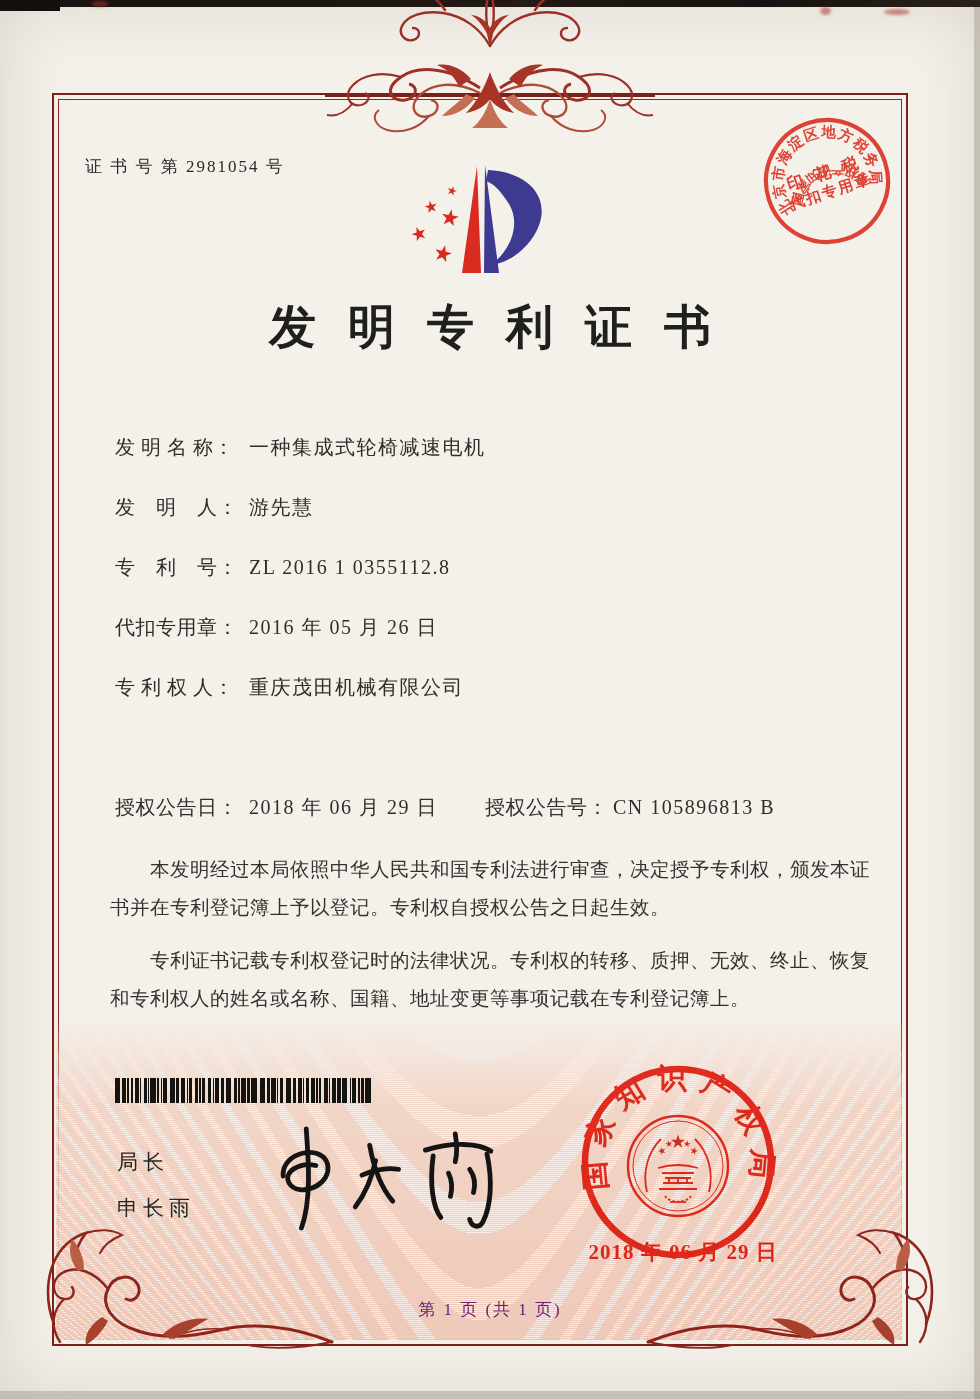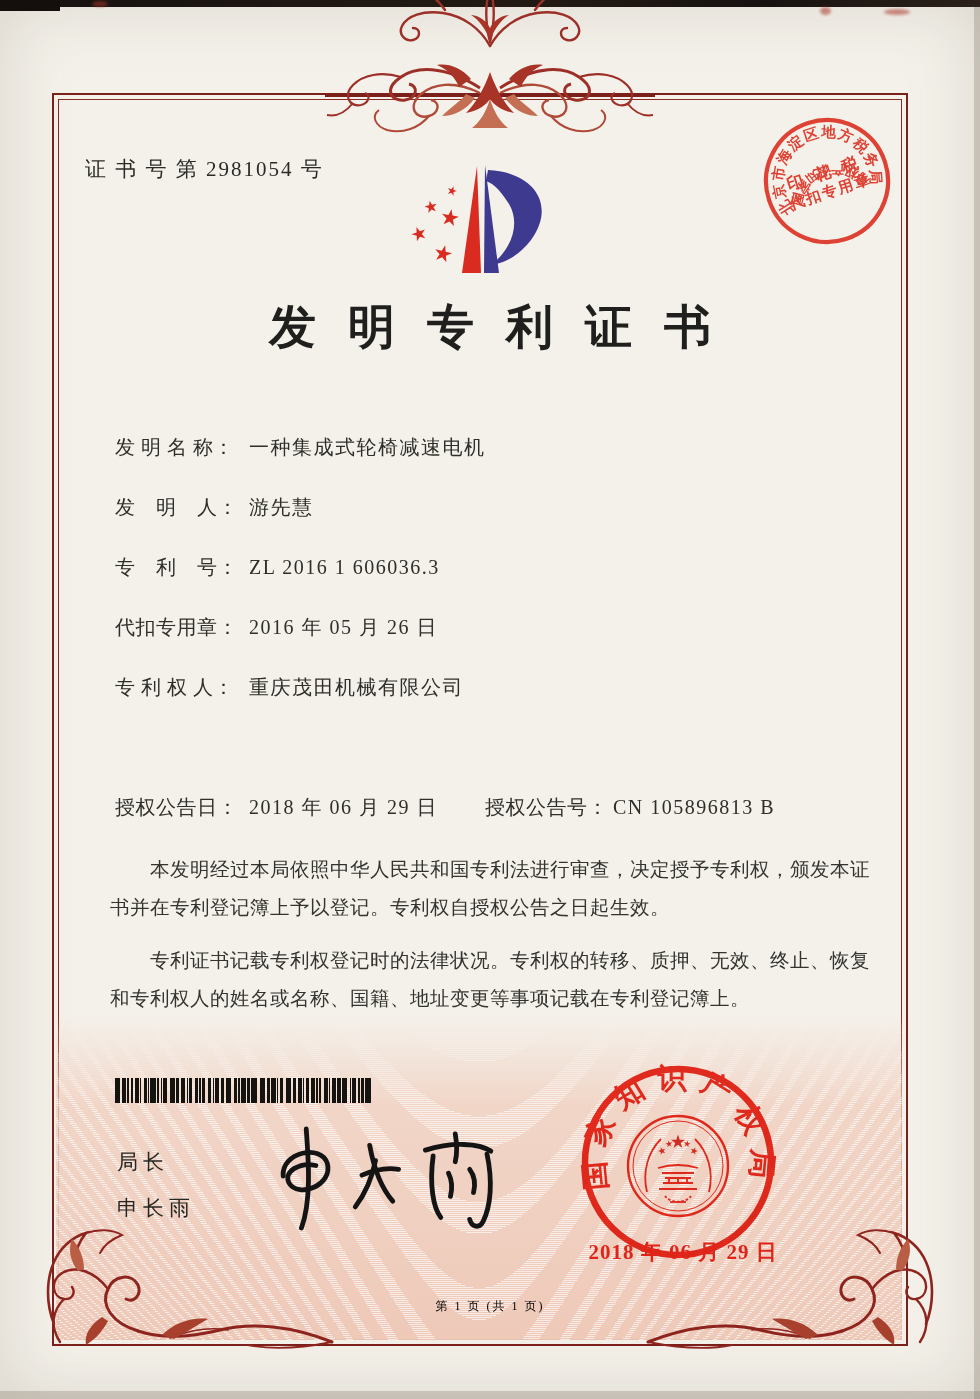--- a/index.html
+++ b/index.html
@@ -20,40 +20,40 @@
   .border-outer{left:52px;top:93px;width:852px;height:1249px;border:2.5px solid #7c201c;}
   .border-inner{position:absolute;left:4px;top:4px;right:4px;bottom:4px;border:1px solid #8a2a24;}
   
   .guilloche{left:56px;top:1016px;width:846px;height:324px;
     background:linear-gradient(to bottom, rgba(240,206,190,0) 0, rgba(240,206,190,.78) 90px, rgba(238,199,182,.95) 100%);}
   .guilloche::after{content:"";position:absolute;inset:0;
     background:repeating-radial-gradient(1700px 430px at 50% 145%, rgba(255,255,255,.62) 0 1.5px, rgba(255,255,255,0) 1.5px 8px);
     -webkit-mask-image:linear-gradient(to bottom,transparent 0,#000 95px);
     mask-image:linear-gradient(to bottom,transparent 0,#000 95px);}
   
-  .cert-no{left:85px;top:155px;font-size:21px;letter-spacing:2px;color:#2a2a27;}
+  .cert-no{left:85px;top:155px;font-size:17px;letter-spacing:2px;color:#2a2a27;}
   .title{left:0;right:0;top:296px;text-align:center;font-size:47px;font-weight:bold;
          letter-spacing:32px;text-indent:32px;color:#1f1f1d;}
   .field{left:115px;font-size:20px;color:#2e2e2a;white-space:nowrap;}
   .field .lab{display:inline-block;width:134px;letter-spacing:.5px;}
   .field .val{letter-spacing:1.5px;}
   .grant-right{left:485px;}
   .body-text{left:95px;top:836px;width:790px;font-size:19.5px;line-height:38px;
              color:#33332f;text-align:justify;letter-spacing:.5px;}
   .body-text p{margin:15px;text-indent:2.05em;}
   .barcode{left:115px;top:1078px;width:250px;height:25px;
     border-left:3px solid #15130f;border-right:3px solid #15130f;
     background:
       repeating-linear-gradient(90deg,#15130f 0 1.6px,transparent 1.6px 6.5px),
       repeating-linear-gradient(90deg,#15130f 0 2.4px,transparent 2.4px 9px),
       repeating-linear-gradient(90deg,#15130f 0 1.2px,transparent 1.2px 4.3px);}
   .signer{left:117px;font-size:21px;letter-spacing:5px;color:#262622;font-family:Liberation Serif, serif;}
   .seal-date{left:578px;top:1238px;width:210px;text-align:center;font-size:21px;
              font-weight:bold;color:#e02418;letter-spacing:1px;}
-  .footer{left:0;right:0;top:1298px;text-align:center;font-size:12px;color:#000000;letter-spacing:2px;}
+  .footer{left:0;right:0;top:1298px;text-align:center;font-size:17px;color:#701a75;letter-spacing:2px;}
   .stamp-svg{left:758px;top:112px;transform:rotate(-18deg);opacity:.93;mix-blend-mode:multiply;}
   .seal-svg{left:578px;top:1062px;opacity:.95;mix-blend-mode:multiply;}
   .sig-svg{left:262px;top:1120px;}
   .orn{color:#9c2f27;}
 </style>
 </head>
 <body>
 
 <div class="stage">
 
@@ -159,21 +159,21 @@
 
   <div class="abs field" style="top:434px">
     <span class="lab">发 明 名 称：</span><span class="val">一种集成式轮椅减速电机</span>
   </div>
 
   <div class="abs title">发明专利证书</div>
   <div class="abs field" style="top:494px">
     <span class="lab">发　明　人：</span><span class="val">游先慧</span>
   </div>
   <div class="abs field" style="top:554px">
-    <span class="lab">专　利　号：</span><span class="val">ZL 2016 1 606036.3</span>
+    <span class="lab">专　利　号：</span><span class="val">ZL 2016 1 0355112.8</span>
   </div>
   <div class="abs field" style="top:614px">
     <span class="lab">代扣专用章：</span><span class="val">2016 年 05 月 26 日</span>
   </div>
   <div class="abs field" style="top:674px">
     <span class="lab">专 利 权 人：</span><span class="val">重庆茂田机械有限公司</span>
   </div>
   <div class="abs field" style="top:794px">
     <span class="lab">授权公告日：</span><span class="val">2018 年 06 月 29 日</span>
   </div>

